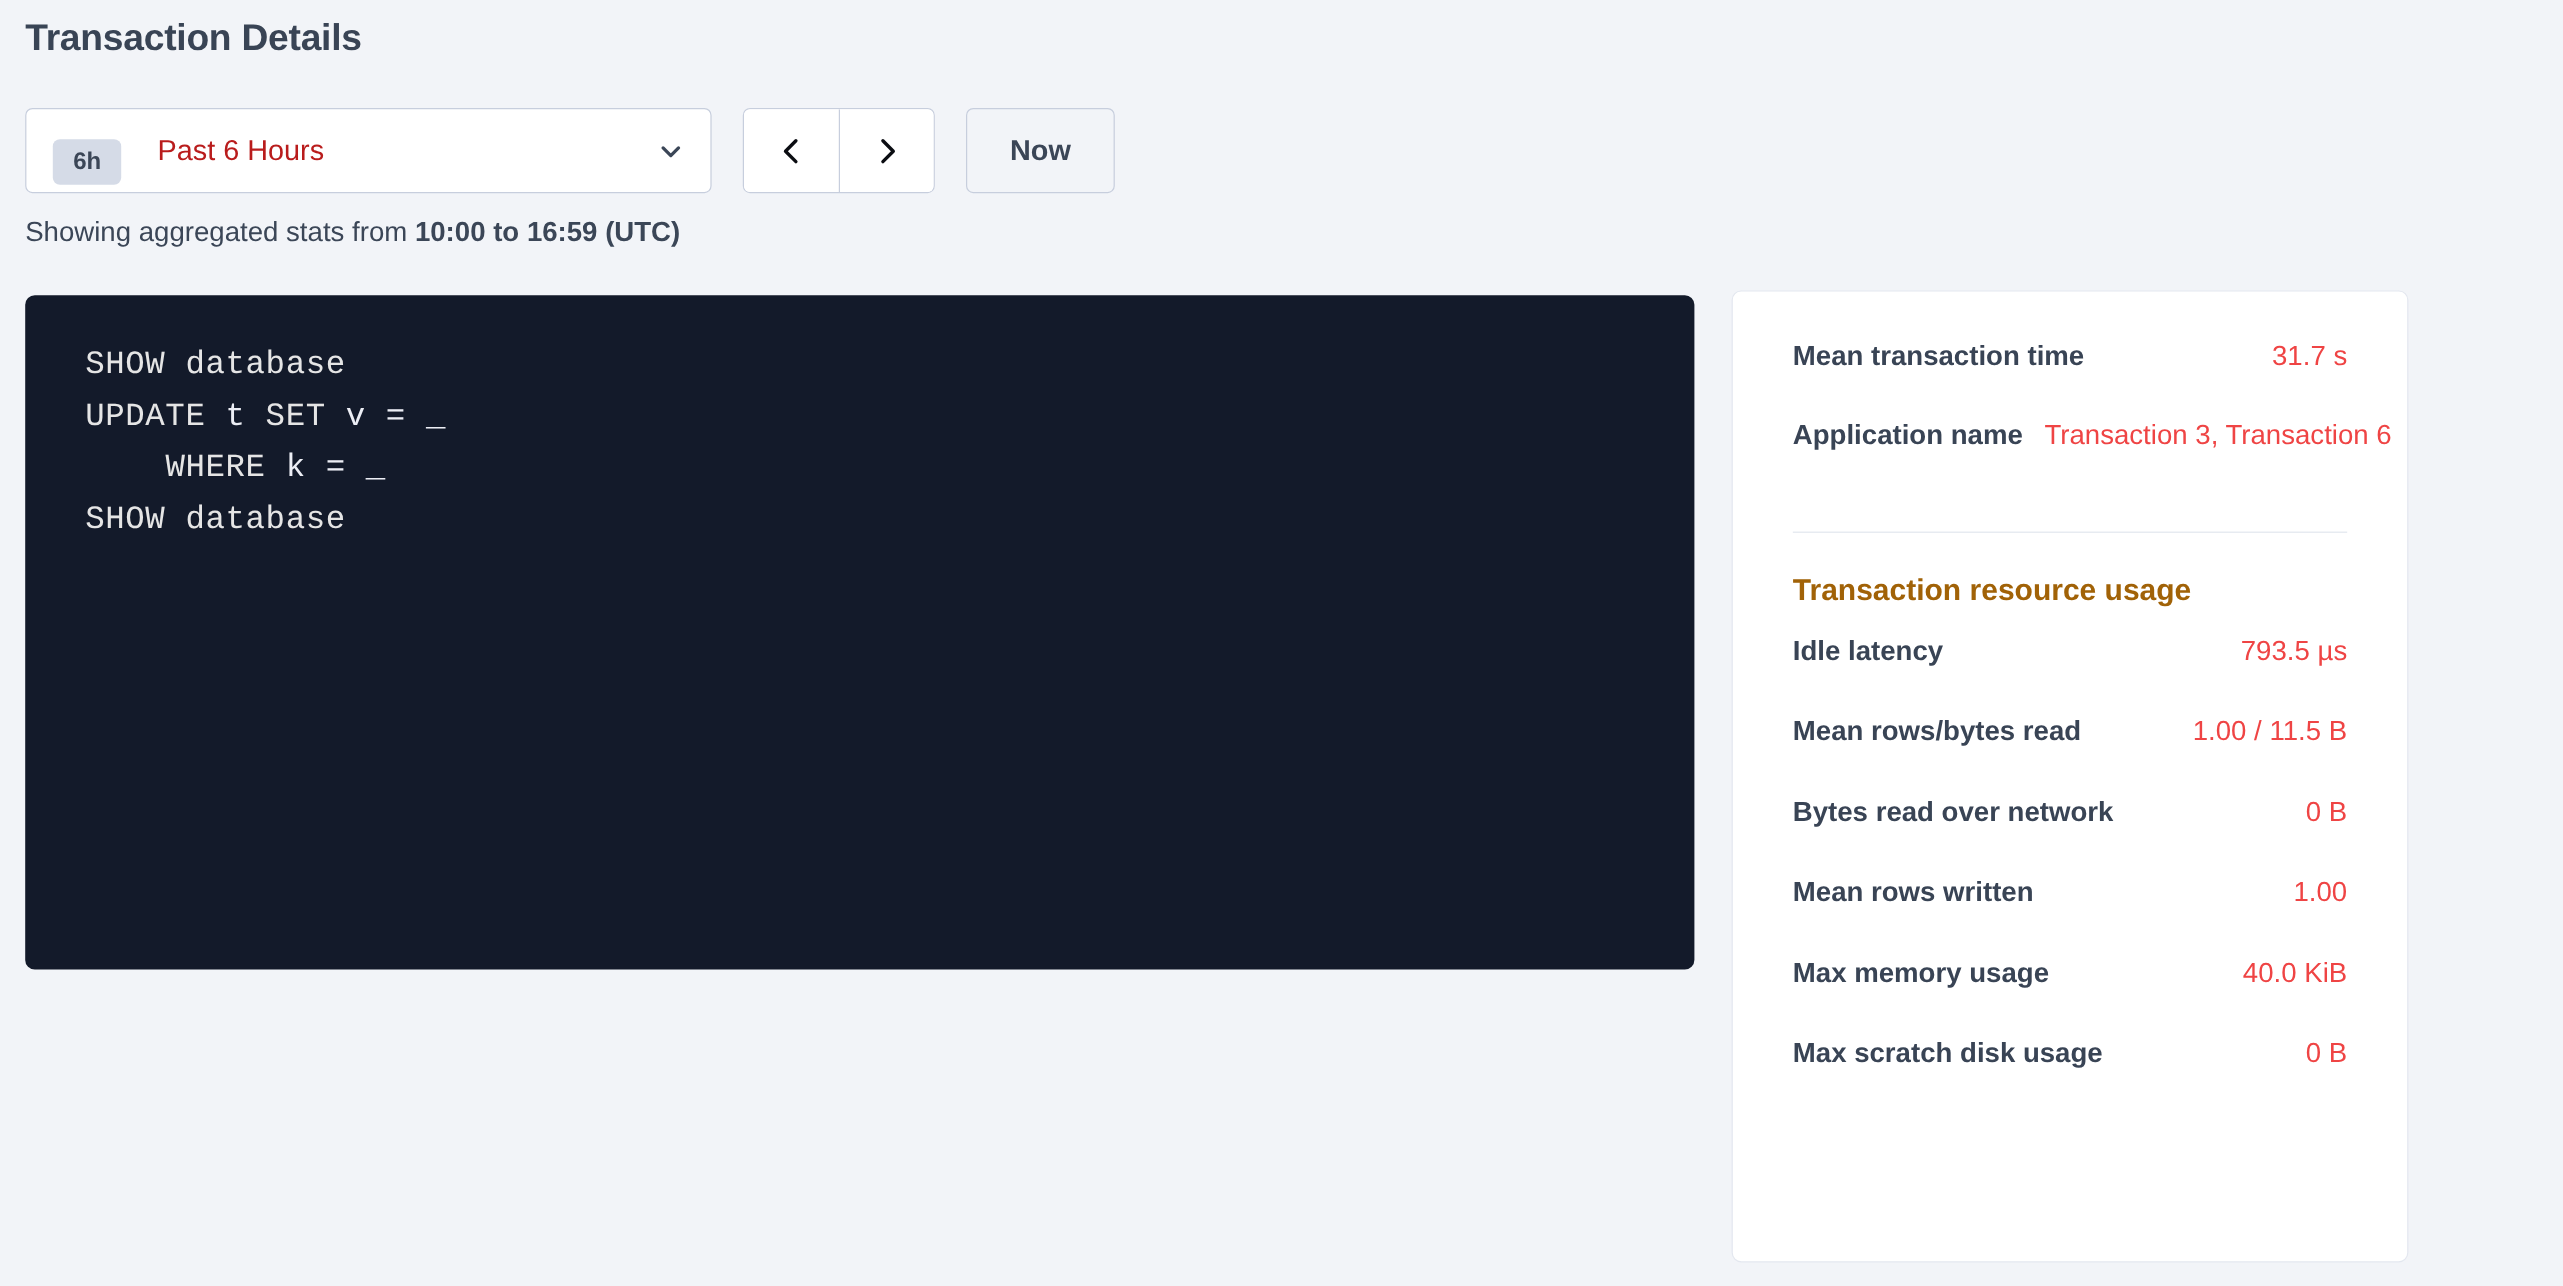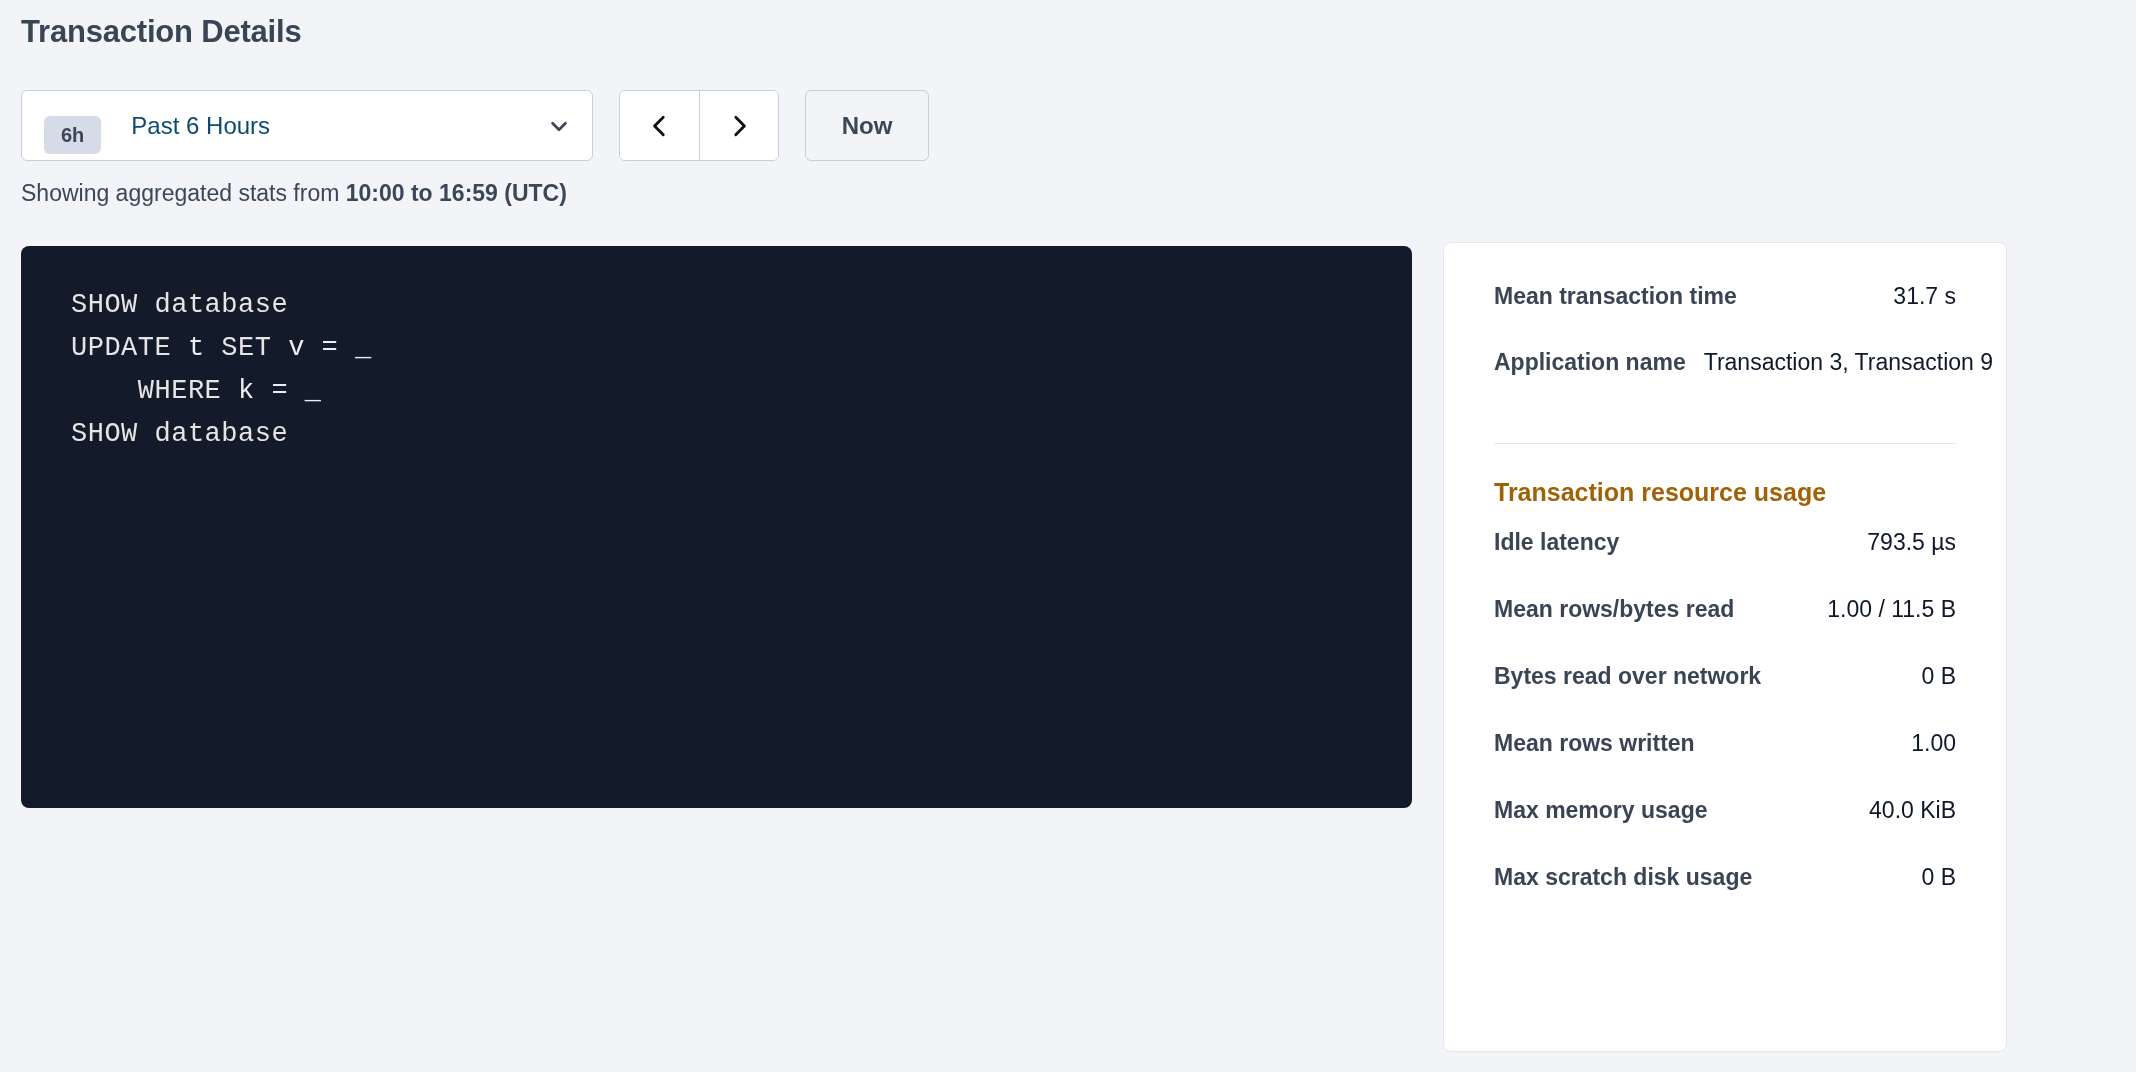--- a/index.html
+++ b/index.html
@@ -59,21 +59,21 @@
     font-weight: bold;
     border-radius: 6px;
     padding: 9px 17px;
     line-height: 1;
     margin-top: 19px;
   }
 
   .range-label {
     margin-left: 30px;
     font-size: 24px;
-    color: #0c4a6e;
+    color: #b91c1c;
     flex: 1;
   }
 
   .chevron-down {
     width: 22px;
     height: 22px;
     display: block;
   }
   .chevron-down svg { display: block; }
 
@@ -170,21 +170,21 @@
 
   .stat-key {
     font-size: 23px;
     font-weight: bold;
     color: #394455;
     white-space: nowrap;
   }
 
   .stat-val {
     font-size: 23px;
-    color: #0f172a;
+    color: #ef4444;
     text-align: right;
     white-space: nowrap;
   }
 
   .card-divider {
     height: 1px;
     background: #e2e6ee;
     margin: 28px 0 34px 0;
   }
 
@@ -246,21 +246,21 @@
   </div>
 
   <div class="stats-card">
     <div id="summary-list">
         <div class="stat-row">
           <span class="stat-key">Mean transaction time</span>
           <span class="stat-val">31.7 s</span>
         </div>
         <div class="stat-row">
           <span class="stat-key">Application name</span>
-          <span class="stat-val">Transaction 3, Transaction 9</span>
+          <span class="stat-val">Transaction 3, Transaction 6</span>
         </div>
       </div>
     <div class="card-divider"></div>
     <div class="section-title">Transaction resource usage</div>
     <div id="usage-list">
         <div class="stat-row usage-row">
           <span class="stat-key">Idle latency</span>
           <span class="stat-val">793.5 µs</span>
         </div>
         <div class="stat-row usage-row">

